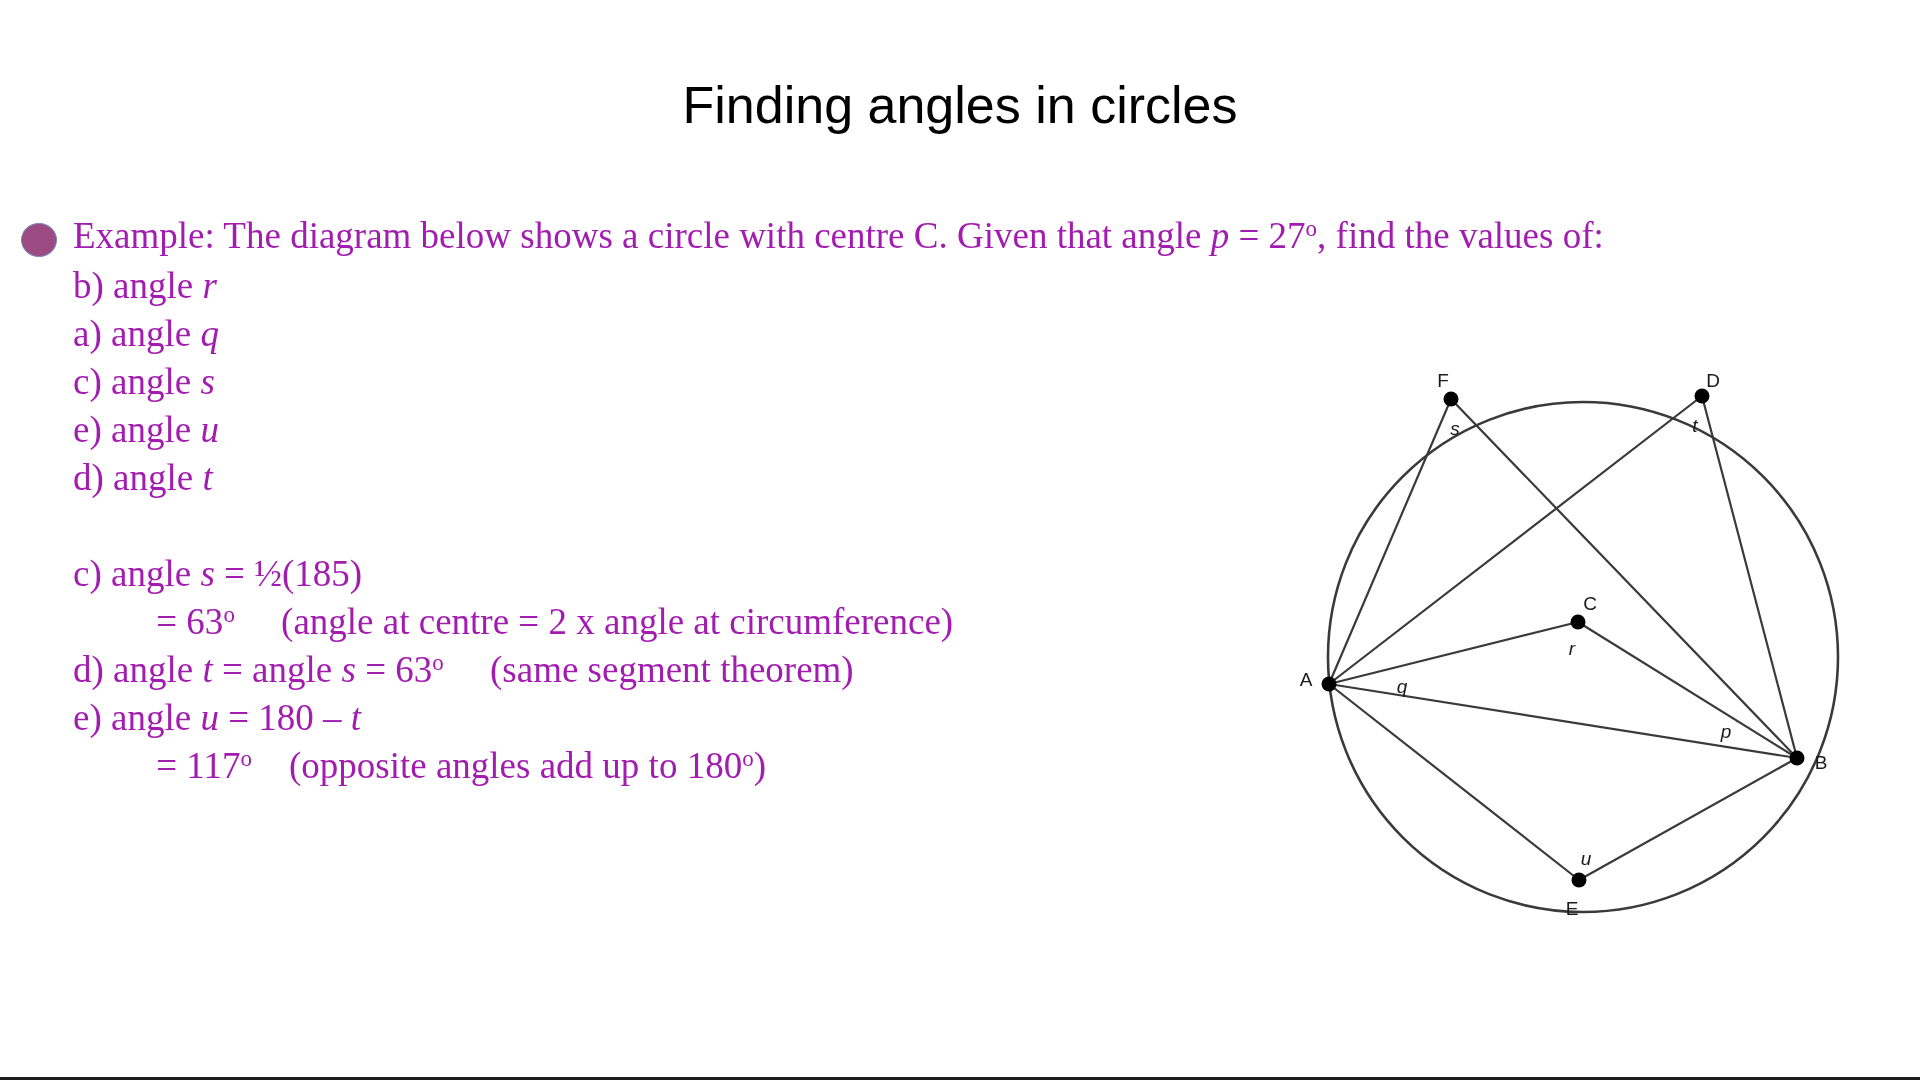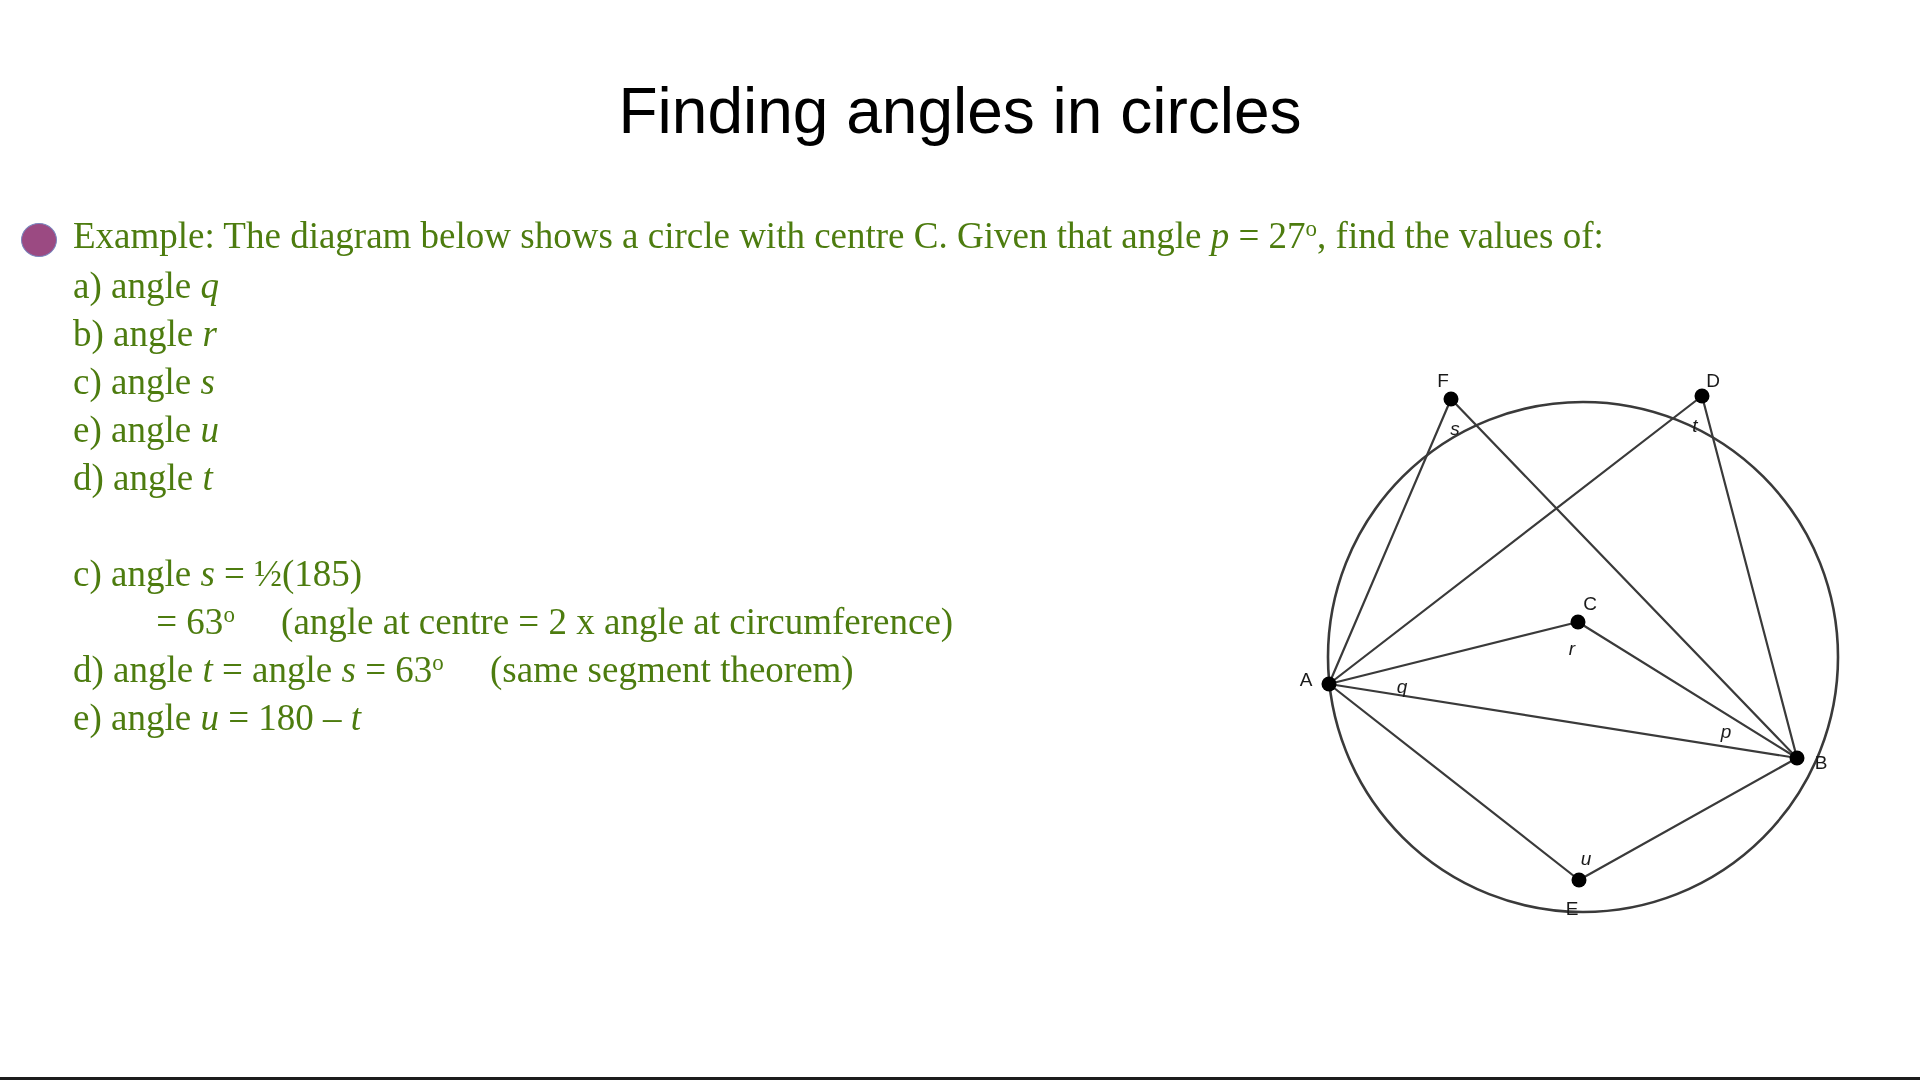--- a/index.html
+++ b/index.html
@@ -24,21 +24,21 @@
   }
 
   
   .slide-title {
     position: absolute;
     left: 0;
     top: 78px;
     width: 1920px;
     text-align: center;
     font-family: "Liberation Sans", "DejaVu Sans", sans-serif;
-    font-size: 64px;
+    font-size: 52px;
     line-height: 1.05;
     font-weight: 400;
     color: #000000;
     letter-spacing: 0px;
   }
 
   
   .body-block {
     position: absolute;
     left: 18px;
@@ -62,21 +62,21 @@
     background: #9B4A82;
     border: 1.5px solid #7B86BE;
     box-sizing: border-box;
   }
 
   .txt-line {
     display: block;
     font-size: 37px;
     line-height: 48px;
     white-space: pre;
-    color: #4d7c0f;
+    color: #a21caf;
   }
 
   .txt-line.first {
     padding-left: 55px;
   }
 
   .txt-line.indented {
     padding-left: 55px;
   }
 
@@ -131,43 +131,44 @@
 
   <div class="slide-title">Finding angles in circles</div>
 
   <div class="body-block">
 
     <div class="bullet-row">
       <span class="bullet-dot"></span>
       <span class="txt-line first"><span>Example: The diagram below shows a circle with centre C. Given that angle </span><span class="it">p</span><span> = 27</span><span class="sup">o</span><span>, find the values of:</span></span>
     </div>
 
+    <span class="txt-line indented"><span>b) angle </span><span class="it">r</span></span>
+
     <span class="txt-line indented"><span>a) angle </span><span class="it">q</span></span>
 
-    <span class="txt-line indented"><span>b) angle </span><span class="it">r</span></span>
-
     <span class="txt-line indented"><span>c) angle </span><span class="it">s</span></span>
 
     <span class="txt-line indented"><span>e) angle </span><span class="it">u</span></span>
 
     <span class="txt-line indented"><span>d) angle </span><span class="it">t</span></span>
 
     <span class="spacer-line"></span>
 
 
 
 
     <span class="txt-line indented"><span>c) angle </span><span class="it">s</span><span> = ½(185)</span></span>
 
     <span class="txt-line indented"><span>         = 63</span><span class="sup">o</span><span>     (angle at centre = 2 x angle at circumference)</span></span>
 
     <span class="txt-line indented"><span>d) angle </span><span class="it">t</span><span> = angle </span><span class="it">s</span><span> = 63</span><span class="sup">o</span><span>     (same segment theorem)</span></span>
 
     <span class="txt-line indented"><span>e) angle </span><span class="it">u</span><span> = 180 – </span><span class="it">t</span></span>
 
+    <span class="txt-line indented"><span>         = 117</span><span class="sup">o</span><span>    (opposite angles add up to 180</span><span class="sup">o</span><span>)</span></span>
 
   </div>
 
   <div class="diagram">
     <svg id="fig" width="620" height="620" viewBox="0 0 620 620">
         <circle cx="303" cy="317" r="255" fill="none" stroke="#3a3a3a" stroke-width="2.6"></circle>
         <line x1="49" y1="344" x2="517" y2="418" stroke="#3a3a3a" stroke-width="2.2" stroke-linecap="round"></line>
         <line x1="49" y1="344" x2="298" y2="282" stroke="#3a3a3a" stroke-width="2.2" stroke-linecap="round"></line>
         <line x1="49" y1="344" x2="422" y2="56" stroke="#3a3a3a" stroke-width="2.2" stroke-linecap="round"></line>
         <line x1="49" y1="344" x2="299" y2="540" stroke="#3a3a3a" stroke-width="2.2" stroke-linecap="round"></line>

